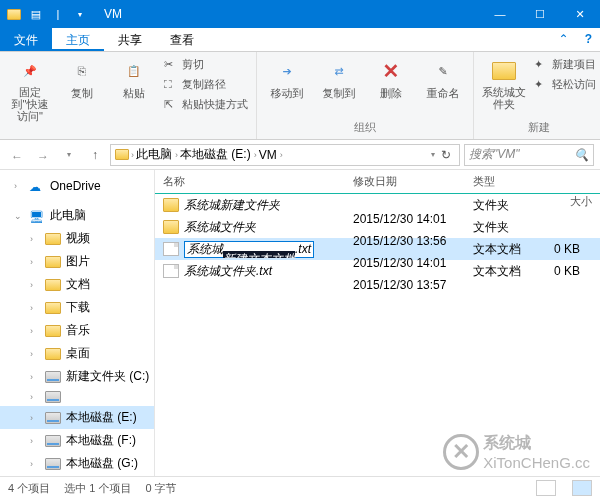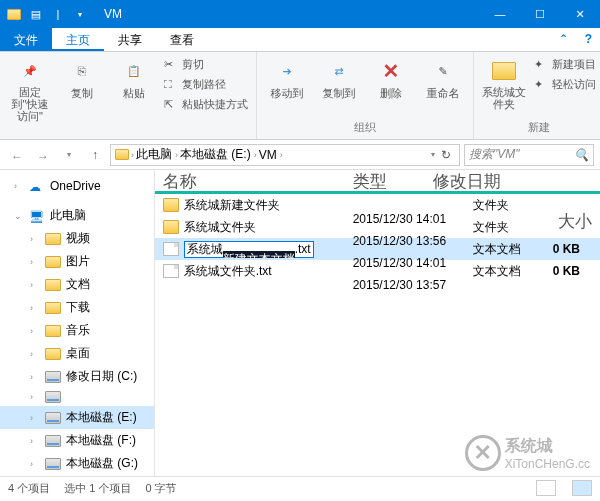--- a/index.html
+++ b/index.html
@@ -39,38 +39,38 @@
 
 .content { display: flex; height: 306px; }
 .nav-tree { width: 155px; border-right: 1px solid #e5e5e5; overflow-y: auto; font-size: 12px; padding: 6px 0; }
 .nav-tree .item { display: flex; align-items: center; gap: 5px; padding: 3px 0 3px 14px; white-space: nowrap; }
 .nav-tree .item.indent { padding-left: 30px; }
 .nav-tree .item.selected { background: #cde8ff; }
 .nav-tree .item .ic { width: 16px; height: 12px; }
 .nav-tree .item .exp { width: 10px; font-size: 9px; color: #888; }
 
 .file-area { flex: 1; display: flex; flex-direction: column; }
-.columns { display: flex; font-size: 17px; color: #555; border-bottom: 3px solid #14b8a6; height: 24px; }
+.columns { display: flex; font-size: 11px; color: #555; border-bottom: 1px solid #14b8a6; height: 24px; align-items: center; }
 .columns .col { padding: 0 8px; }
 .col-name { width: 190px; }
 .col-date { width: 120px; }
 .col-type { width: 80px; }
 .col-size { flex: 1; text-align: right; padding-right: 20px; margin-top: 40px; }
 
 .files { font-size: 12px; }
 .files .row { display: flex; align-items: center; height: 22px; }
 .files .row.selected { background: #cde8ff; }
 .files .row .cell { padding: 0 8px; white-space: nowrap; overflow: hidden; }
-.files .row .name-cell { width: 190px; display: flex; align-items: center; gap: 5px; }
+.files .row .name-cell { width: 190px; display: flex; align-items: center; gap: 5px; font-style: italic; }
 .files .row .name-cell .fic { width: 16px; height: 14px; }
 .files .row .editing { background: #fff; border: 1px solid #0078d7; padding: 0 2px; display: inline-flex; align-items: center; height: 17px; }
 .files .row .editing .seltxt { background: #0f172a; color: #fff; margin-top: 20px; }
 .files .row .date-cell { width: 120px; margin-top: 28px; }
 .files .row .type-cell { width: 80px; }
-.files .row .size-cell { flex: 1; text-align: right; padding-right: 20px; font-weight: bold; }
+.files .row .size-cell { flex: 1; text-align: right; padding-right: 20px; }
 
 .statusbar { height: 23px; border-top: 1px solid #e0e0e0; display: flex; align-items: center; font-size: 11px; color: #555; padding: 0 8px; gap: 14px; }
 .statusbar .spacer { flex: 1; }
 .statusbar .viewbtn { width: 20px; height: 16px; border: 1px solid #ccc; margin-left: 2px; }
 
 .watermark { position: absolute; right: 10px; bottom: 30px; opacity: 0.6; font-size: 13px; color: #888; display: flex; align-items: center; gap: 4px; pointer-events: none; }
 .watermark .circ { width: 36px; height: 36px; border: 3px solid #888; border-radius: 50%; display: flex; align-items: center; justify-content: center; font-size: 22px; font-weight: bold; }
 
 
 .folder-ic { background: linear-gradient(#ffe9a6,#f5c947); border: 1px solid #d8a93a; border-radius: 1px; }
@@ -256,21 +256,21 @@
         <span>音乐</span>
       </div>
     <div class="item indent">
         <span class="exp">›</span>
         <span class="ic folder-ic"></span>
         <span>桌面</span>
       </div>
     <div class="item indent">
         <span class="exp">›</span>
         <span class="ic drive-ic"></span>
-        <span>修改日期 (C:)</span>
+        <span>新建文件夹 (C:)</span>
       </div>
     <div class="item indent">
         <span class="exp">›</span>
         <span class="ic drive-ic"></span>
       </div>
     <div class="item indent selected">
         <span class="exp">›</span>
         <span class="ic drive-ic"></span>
         <span>本地磁盘 (E:)</span>
       </div>
@@ -283,22 +283,22 @@
         <span class="exp">›</span>
         <span class="ic drive-ic"></span>
         <span>本地磁盘 (G:)</span>
       </div>
 
   </div>
 
   <div class="file-area">
     <div class="columns">
       <div class="col col-name">名称</div>
+      <div class="col col-date">修改日期</div>
       <div class="col col-type">类型</div>
-      <div class="col col-date">修改日期</div>
       <div class="col col-size">大小</div>
     </div>
     <div class="files">
       <div class="row">
         <div class="cell name-cell">
             <span class="fic folder-ic"></span>
             <span>系统城新建文件夹</span>
           </div>
         <div class="cell date-cell">2015/12/30 14:01</div>
         <div class="cell type-cell">文件夹</div>
@@ -345,15 +345,15 @@
   <span>0 字节</span>
   <div class="spacer"></div>
   <div class="viewbtn"></div>
   <div class="viewbtn" style="background:#cde8ff"></div>
 </div>
 
 <div class="watermark">
   <div class="circ">✕</div>
   <div>
     <div style="font-size:16px;font-weight:bold">系统城</div>
-    <div style="font-size:12px">XiTonCHenG.cc</div>
+    <div style="font-size:15px">XiTonCHenG.cc</div>
   </div>
 </div>
 
 </body></html>

